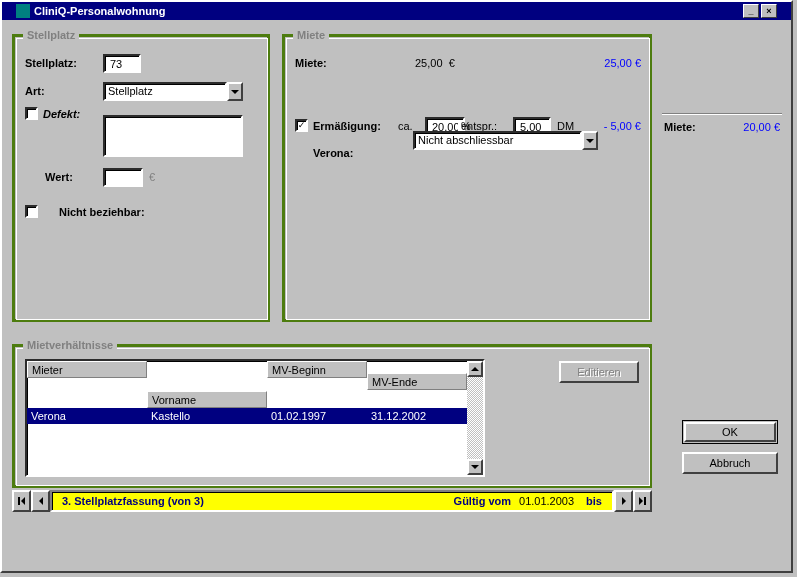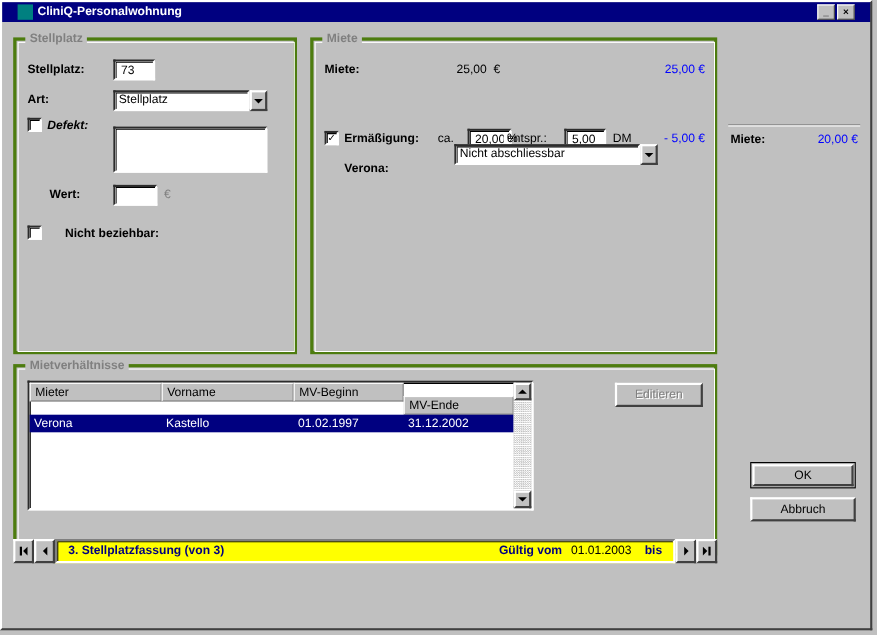--- a/index.html
+++ b/index.html
@@ -128,28 +128,28 @@
         <div class="cb-btn">
             <div class="tri-down"></div>
           </div>
       </div>
     </div>
 
     <div style="position:absolute; left:660px; top:93px; width:120px; height:2px; border-top:1px solid #808080; border-bottom:1px solid #fff;"></div>
     <div class="label bold" style="left:662px; top:101px;">Miete:</div>
     <div class="label value-blue" style="left:722px; top:101px; width:56px;">20,00 €</div>
 
-    <div class="fieldset" style="left:10px; top:311px; width:640px; height:174px;">
+    <div class="fieldset" style="left:10px; top:324px; width:640px; height:144px;">
       <div class="legend">Mietverhältnisse</div>
 
       <div class="listbox" style="left:10px; top:12px; width:460px; height:118px;">
         <div class="list-content">
           <div class="list-header">
             <div class="col" style="width:120px;">Mieter</div>
-            <div class="col" style="width:120px;">Vorname</div>
+            <div class="col" style="width:120px;margin-top:30px;">Vorname</div>
             <div class="col" style="width:100px;">MV-Beginn</div>
             <div class="col" style="flex:1;margin-top:12px;">MV-Ende</div>
           </div>
           <div class="list-row sel">
             <div class="cell" style="width:120px;">Verona</div>
             <div class="cell" style="width:120px;">Kastello</div>
             <div class="cell" style="width:100px;">01.02.1997</div>
             <div class="cell" style="flex:1;">31.12.2002</div>
           </div>
         </div>

